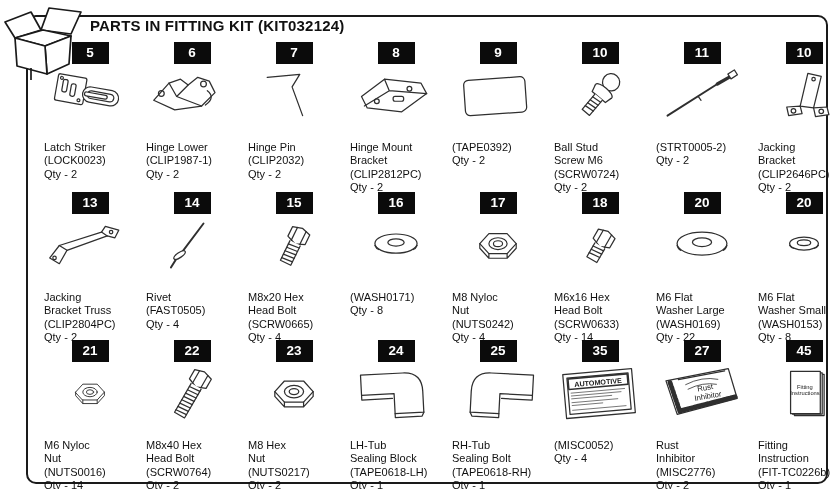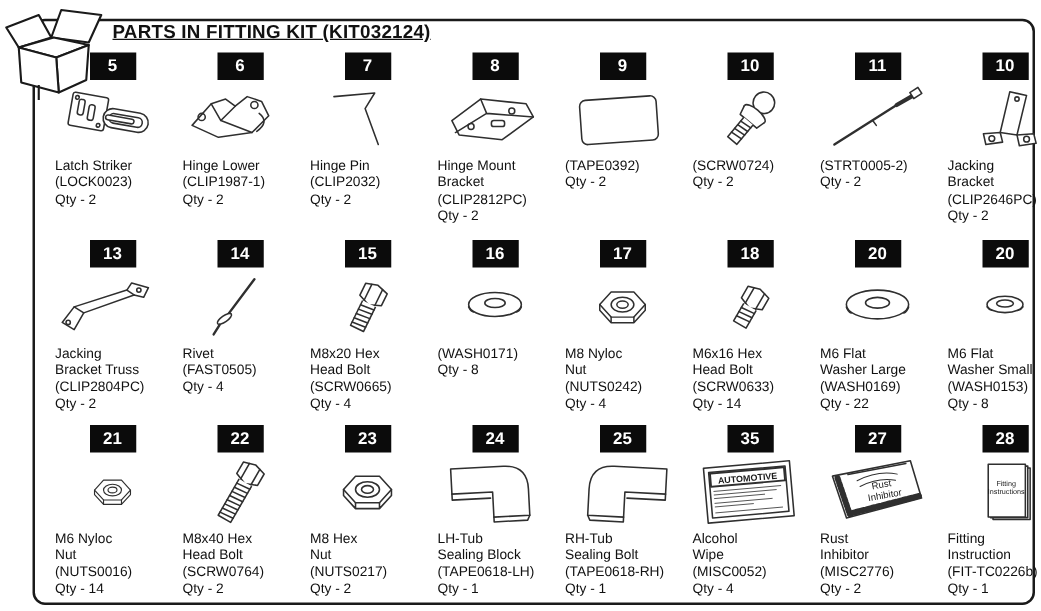--- a/index.html
+++ b/index.html
@@ -7,35 +7,35 @@
     width:833px;height:489px;background:#ffffff;position:relative;overflow:hidden;
     font-family:"Liberation Sans",sans-serif;color:#111;
   }
   .page-border{
     position:absolute;left:26px;top:15px;width:802px;height:469px;
     border:2px solid #1a1a1a;border-radius:10px;box-sizing:border-box;background:#fff;
   }
   .box-icon{position:absolute;left:1px;top:0;width:86px;height:80px}
   .title{
     position:absolute;left:90px;top:17px;font-size:15px;font-weight:bold;
-    letter-spacing:.2px;color:#111;white-space:nowrap;text-decoration:underline;
+    letter-spacing:.2px;color:#111;white-space:nowrap;
   }
   .grid{
     position:absolute;left:37px;top:40px;width:788px;
     display:grid;grid-template-columns:repeat(8,1fr);
     grid-template-rows:150px 148px 149px;
   }
   .cell{box-sizing:border-box;padding:2px 3px 0 7px;display:flex;flex-direction:column;align-items:stretch}
   .badge{
     align-self:center;background:#0b0b0b;color:#fff;font-weight:bold;font-size:13.5px;
     line-height:1;padding:4px 0;width:37px;text-align:center;margin-bottom:3px;
   }
   .illus{height:57px;display:flex;align-items:center;justify-content:center;overflow:visible}
   .illus svg{width:92px;height:57px;overflow:visible}
-  .ptext{margin-top:3px;font-size:11px;line-height:1.24;color:#111}
+  .ptext{margin-top:17px;font-size:11px;line-height:1.24;color:#111}
   .p-name{white-space:pre-line}
 </style>
 </head>
 <body>
 
 <div class="canvas">
   <div class="page-border"></div>
 
   <svg class="box-icon" viewBox="0 0 86 80" stroke="#1a1a1a" stroke-width="1.7" fill="#ffffff" stroke-linejoin="round">
     <polygon points="40,30 48,8 80,12 70,34"></polygon>
@@ -142,20 +142,22 @@
             <g transform="rotate(40 48 29)">
     <circle stroke="#2f2f2f" stroke-width="1.3" fill="#ffffff" stroke-linejoin="round" cx="48" cy="11" r="9"></circle>
     <ellipse stroke="#2f2f2f" stroke-width="1.3" fill="#ffffff" stroke-linejoin="round" cx="48" cy="23" rx="11" ry="4"></ellipse>
     <path stroke="#2f2f2f" stroke-width="1.3" fill="#ffffff" stroke-linejoin="round" d="M37,23 39,31 57,31 59,23"></path>
     <path stroke="#2f2f2f" stroke-width="1.3" fill="#ffffff" stroke-linejoin="round" d="M43,31 43,52 53,52 53,31"></path>
     <path stroke="#2f2f2f" stroke-width="1.3" fill="none" stroke-linejoin="round" stroke-linecap="round" d="M43,35 53,34 M43,39 53,38 M43,43 53,42 M43,47 53,46"></path>
             </g>
           </svg>
         </div>
     <div class="ptext">
+      <div class="p-name">Ball Stud
+Screw M6</div>
       <div class="p-code">(SCRW0724)</div>
       <div class="p-qty">Qty - 2</div>
     </div>
   </div>
       <div class="cell">
     <div class="badge">11</div>
     <div class="illus">
           <svg viewBox="0 0 96 58">
             <g stroke="#2f2f2f" stroke-width="1.3" fill="none" stroke-linejoin="round" stroke-linecap="round">
     <line x1="12" y1="50" x2="64" y2="17" stroke-width="2"></line>
@@ -441,22 +443,20 @@
                 <line x1="18" y1="29" x2="70" y2="29"></line>
       <line x1="18" y1="32" x2="60" y2="32"></line>
                 <line x1="18" y1="36" x2="66" y2="36"></line>
       <line x1="18" y1="39" x2="50" y2="39"></line>
                 <line x1="18" y1="44" x2="74" y2="44"></line>
               </g>
             </g>
           </svg>
         </div>
     <div class="ptext">
-      <div class="p-name">Alcohol
-Wipe</div>
       <div class="p-code">(MISC0052)</div>
       <div class="p-qty">Qty - 4</div>
     </div>
   </div>
       <div class="cell">
     <div class="badge">27</div>
     <div class="illus">
           <svg viewBox="0 0 96 58">
             <g transform="rotate(-6 48 29)" stroke="#2f2f2f" stroke-width="1.3" fill="none" stroke-linejoin="round" stroke-linecap="round">
     <path stroke="#2f2f2f" stroke-width="1.3" fill="#ffffff" stroke-linejoin="round" d="M12,12 78,6 84,38 20,48 Z"></path>
@@ -470,21 +470,21 @@
           </svg>
         </div>
     <div class="ptext">
       <div class="p-name">Rust
 Inhibitor</div>
       <div class="p-code">(MISC2776)</div>
       <div class="p-qty">Qty - 2</div>
     </div>
   </div>
       <div class="cell">
-    <div class="badge">28</div>
+    <div class="badge">45</div>
     <div class="illus">
           <svg viewBox="0 0 96 58">
             <g stroke="#2f2f2f" stroke-width="1.3" fill="none" stroke-linejoin="round" stroke-linecap="round">
     <rect stroke="#2f2f2f" stroke-width="1.3" fill="#ffffff" stroke-linejoin="round" x="38" y="9" width="31" height="43"></rect>
     <rect stroke="#2f2f2f" stroke-width="1.3" fill="#ffffff" stroke-linejoin="round" x="36" y="7.5" width="31" height="43"></rect>
     <rect stroke="#2f2f2f" stroke-width="1.3" fill="#ffffff" stroke-linejoin="round" x="34" y="6" width="31" height="44"></rect>
     <text x="49" y="24" font-size="6" fill="#1a1a1a" stroke="none" text-anchor="middle" font-family="Liberation Sans, sans-serif">Fitting</text>
     <text x="49" y="31" font-size="6" fill="#1a1a1a" stroke="none" text-anchor="middle" font-family="Liberation Sans, sans-serif">Instructions</text>
             </g>
           </svg>

